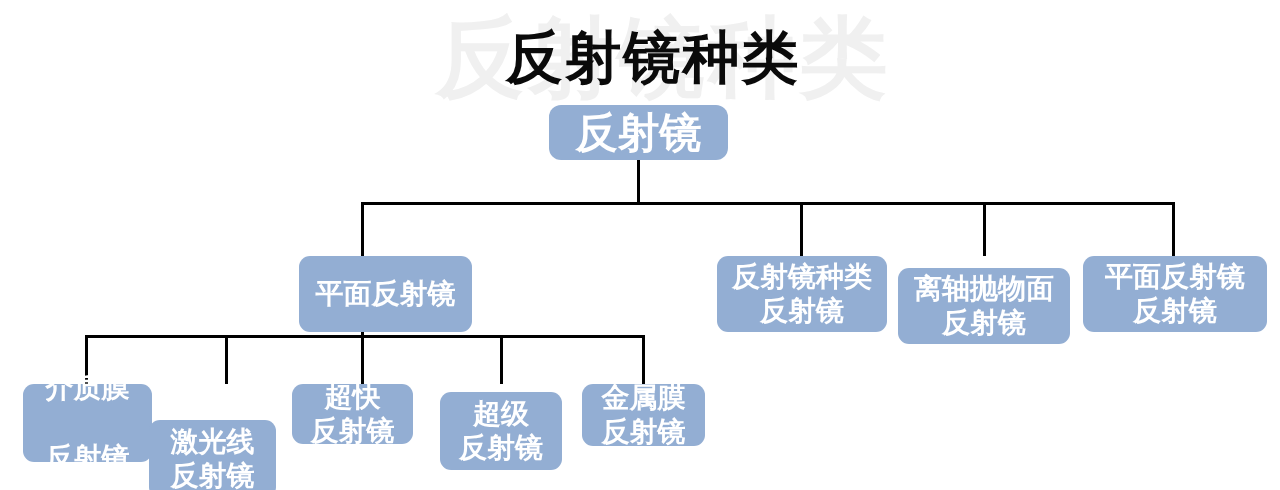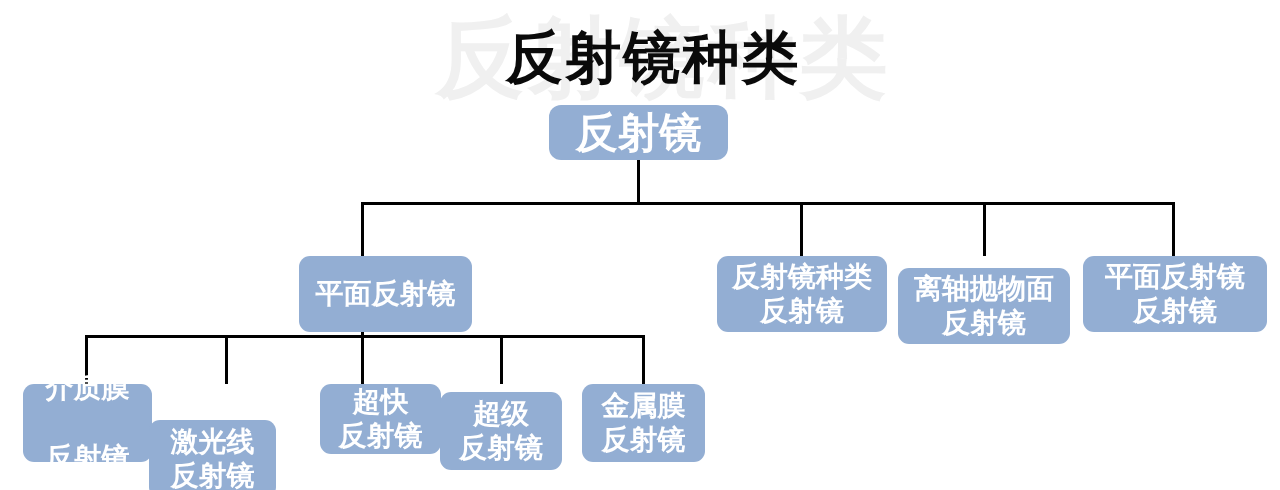--- a/index.html
+++ b/index.html
@@ -118,26 +118,26 @@
   </div>
 
   <div class="node" style="left:23px; top:384px; width:129px; height:78px;gap:36px;">
     <span class="ln">介质膜</span>
     <span class="ln">反射镜</span>
   </div>
   <div class="node" style="left:149px; top:384px; width:127px; height:78px;margin-top:36px;">
     <span class="ln">激光线</span>
     <span class="ln">反射镜</span>
   </div>
-  <div class="node" style="left:320px; top:384px; width:121px; height:70px;">
+  <div class="node" style="left:292px; top:384px; width:121px; height:60px;">
     <span class="ln">超快</span>
     <span class="ln">反射镜</span>
   </div>
   <div class="node" style="left:440px; top:392px; width:122px; height:78px;">
     <span class="ln">超级</span>
     <span class="ln">反射镜</span>
   </div>
-  <div class="node" style="left:582px; top:384px; width:123px; height:78px;">
+  <div class="node" style="left:582px; top:384px; width:123px; height:62px;">
     <span class="ln">金属膜</span>
     <span class="ln">反射镜</span>
   </div>
 
 </div>
 
 </body></html>

